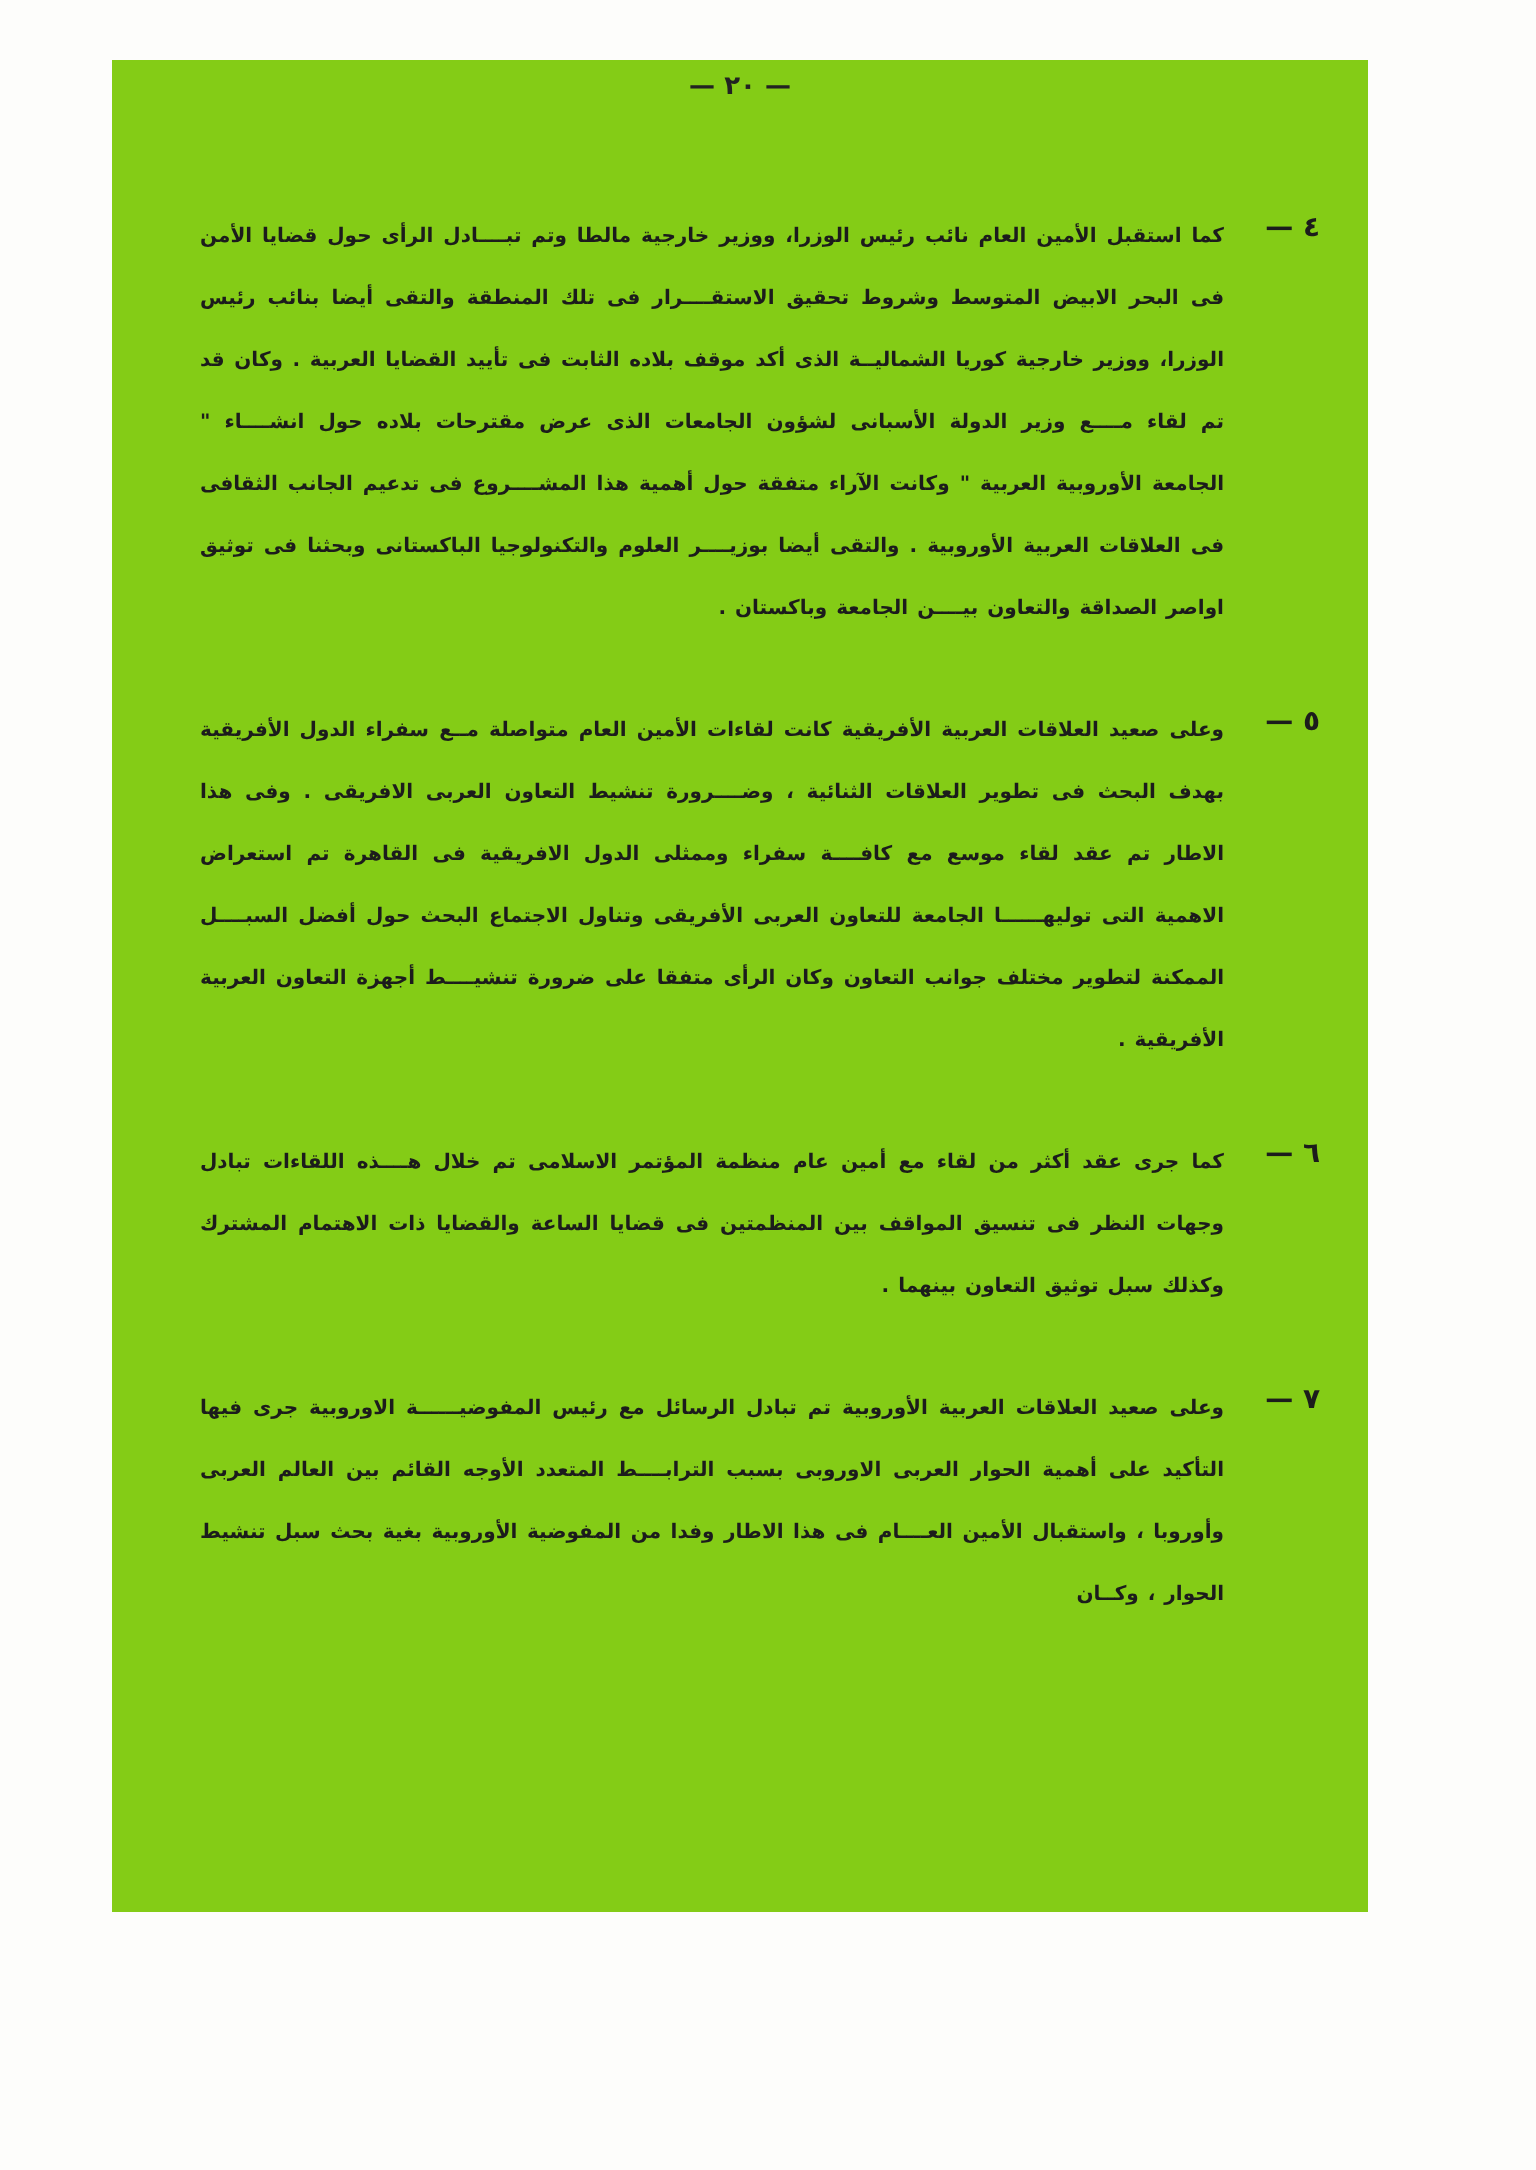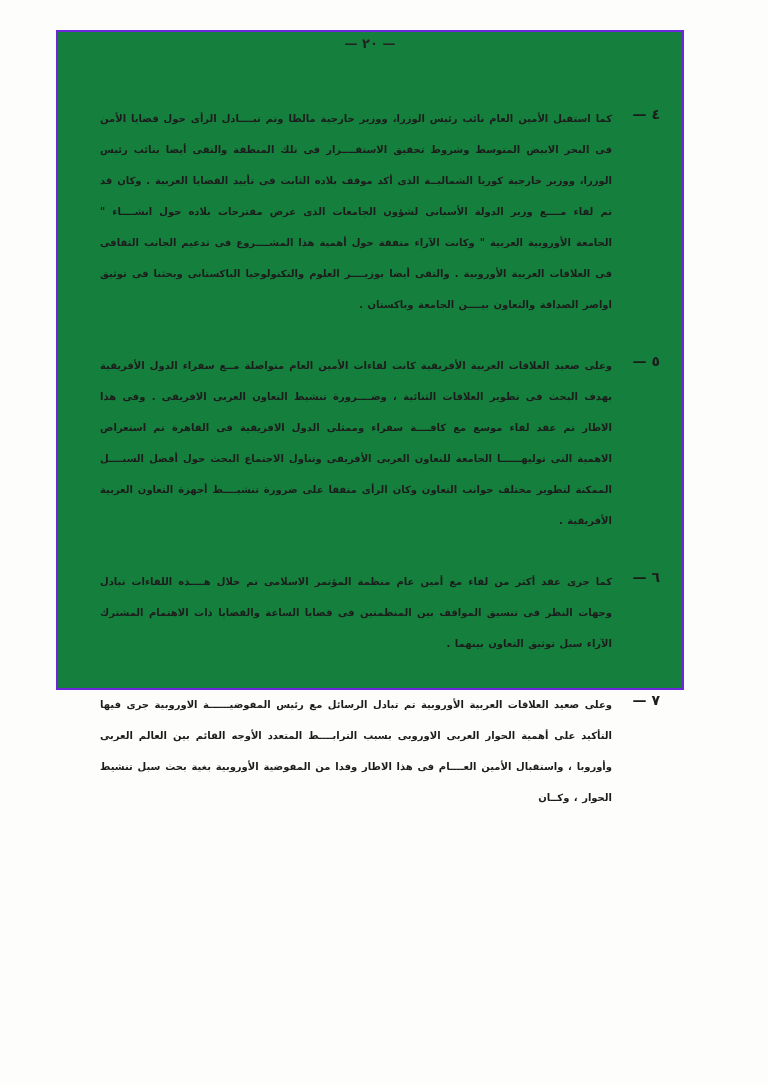--- a/index.html
+++ b/index.html
@@ -14,24 +14,24 @@
     height: 1085px;
     background: #fdfdfb;
     overflow: hidden;
     margin: 0 auto;
   }
   .frame {
     position: absolute;
     left: 56px;
     top: 30px;
     width: 628px;
-    height: 660px;
-    border: 2px solid #6d28d9;
+    height: 926px;
+    border: 2px solid #84cc16;
     box-sizing: border-box;
-    background: #15803d;
+    background: #84cc16;
   }
   .page-number {
     text-align: center;
     margin-top: 4px;
     font-size: 13px;
     font-weight: bold;
     color: #222;
     letter-spacing: 2px;
     direction: rtl;
   }
@@ -79,21 +79,21 @@
         <p class="para-text">كما استقبل الأمين العام نائب رئيس الوزرا، ووزير خارجية مالطا وتم تبــــادل الرأى حول قضايا الأمن فى البحر الابيض المتوسط وشروط تحقيق الاستقــــرار فى تلك المنطقة والتقى أيضا بنائب رئيس الوزرا، ووزير خارجية كوريا الشماليــة الذى أكد موقف بلاده الثابت فى تأييد القضايا العربية . وكان قد تم لقاء مــــع وزير الدولة الأسبانى لشؤون الجامعات الذى عرض مقترحات بلاده حول انشــــاء " الجامعة الأوروبية العربية " وكانت الآراء متفقة حول أهمية هذا المشــــروع فى تدعيم الجانب الثقافى فى العلاقات العربية الأوروبية . والتقى أيضا بوزيــــر العلوم والتكنولوجيا الباكستانى وبحثنا فى توثيق اواصر الصداقة والتعاون بيــــن الجامعة وباكستان .</p>
       </div>
 
       <div class="para">
         <span class="para-num">٥ —</span>
         <p class="para-text">وعلى صعيد العلاقات العربية الأفريقية كانت لقاءات الأمين العام متواصلة مــع سفراء الدول الأفريقية بهدف البحث فى تطوير العلاقات الثنائية ، وضــــرورة تنشيط التعاون العربى الافريقى . وفى هذا الاطار تم عقد لقاء موسع مع كافــــة سفراء وممثلى الدول الافريقية فى القاهرة تم استعراض الاهمية التى توليهــــــا الجامعة للتعاون العربى الأفريقى وتناول الاجتماع البحث حول أفضل السبــــل الممكنة لتطوير مختلف جوانب التعاون وكان الرأى متفقا على ضرورة تنشيــــط أجهزة التعاون العربية الأفريقية .</p>
       </div>
 
       <div class="para">
         <span class="para-num">٦ —</span>
-        <p class="para-text">كما جرى عقد أكثر من لقاء مع أمين عام منظمة المؤتمر الاسلامى تم خلال هــــذه اللقاءات تبادل وجهات النظر فى تنسيق المواقف بين المنظمتين فى قضايا الساعة والقضايا ذات الاهتمام المشترك الآراء سبل توثيق التعاون بينهما .</p>
+        <p class="para-text">كما جرى عقد أكثر من لقاء مع أمين عام منظمة المؤتمر الاسلامى تم خلال هــــذه اللقاءات تبادل وجهات النظر فى تنسيق المواقف بين المنظمتين فى قضايا الساعة والقضايا ذات الاهتمام المشترك وكذلك سبل توثيق التعاون بينهما .</p>
       </div>
 
       <div class="para">
         <span class="para-num">٧ —</span>
         <p class="para-text">وعلى صعيد العلاقات العربية الأوروبية تم تبادل الرسائل مع رئيس المفوضيــــــة الاوروبية جرى فيها التأكيد على أهمية الحوار العربى الاوروبى بسبب الترابــــط المتعدد الأوجه القائم بين العالم العربى وأوروبا ، واستقبال الأمين العــــام فى هذا الاطار وفدا من المفوضية الأوروبية بغية بحث سبل تنشيط الحوار ، وكــان</p>
       </div>
 
     </div>
   </div>
 </div>

